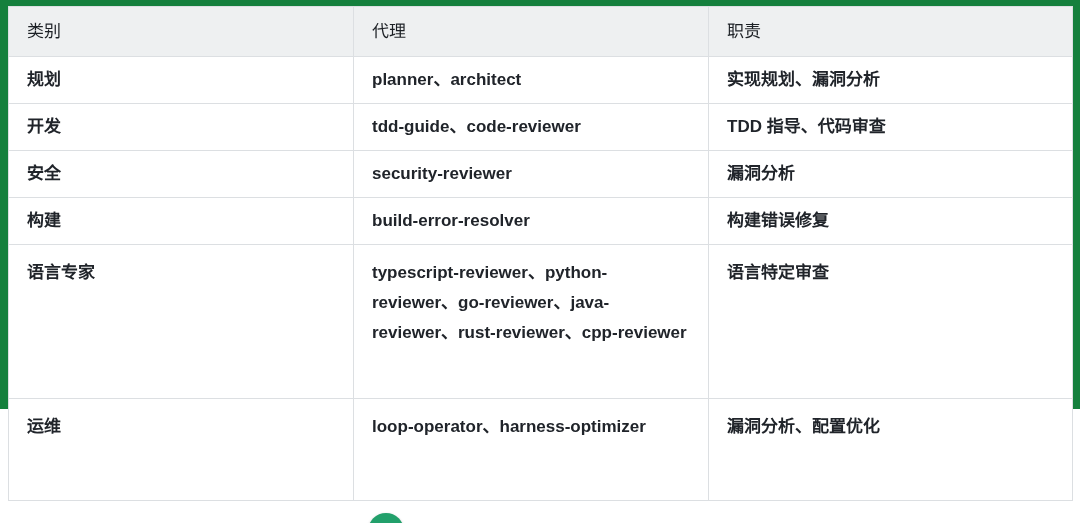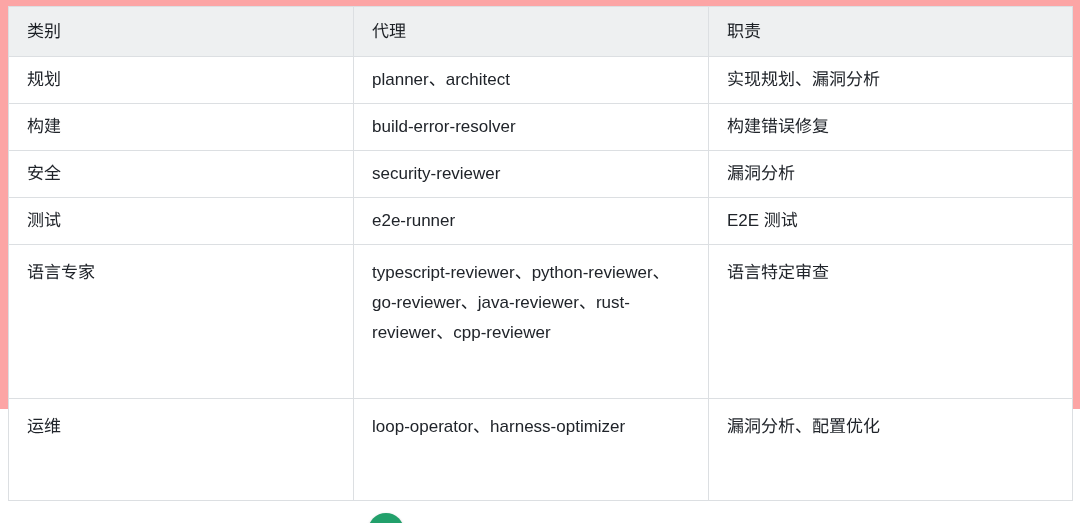--- a/index.html
+++ b/index.html
@@ -13,21 +13,21 @@
     height: 523px;
     overflow: hidden;
     font-family: "Liberation Sans", "DejaVu Sans", sans-serif;
     -webkit-font-smoothing: antialiased;
   }
 
   .page {
     position: relative;
     width: 1080px;
     height: 409px;
-    background: #fca5a5;
+    background: #15803d;
     box-sizing: border-box;
   }
 
   .table-wrap {
     position: absolute;
     left: 8px;
     top: 6px;
     width: 1064px;
   }
 
@@ -44,21 +44,21 @@
 
   table.agents th,
   table.agents td {
     border: 1px solid #dcdfe2;
     padding: 0 18px;
     text-align: left;
     vertical-align: middle;
     font-size: 17px;
     line-height: 30px;
     color: #20242a;
-    font-weight: 400;
+    font-weight: 700;
     word-break: break-word;
   }
 
   table.agents thead th {
     background: #eef0f1;
     height: 49px;
     color: #1c2025;
     font-weight: 400;
   }
 
@@ -120,56 +120,56 @@
             <span class="cell-text">规划</span>
           </td>
           <td>
             <span class="cell-text">planner、architect</span>
           </td>
           <td>
             <span class="cell-text">实现规划、漏洞分析</span>
           </td>
         </tr>
 
-
         <tr class="row">
           <td>
-            <span class="cell-text">构建</span>
+            <span class="cell-text">开发</span>
           </td>
           <td>
-            <span class="cell-text">build-error-resolver</span>
+            <span class="cell-text">tdd-guide、code-reviewer</span>
           </td>
           <td>
-            <span class="cell-text">构建错误修复</span>
+            <span class="cell-text">TDD 指导、代码审查</span>
           </td>
         </tr>
 
         <tr class="row">
           <td>
             <span class="cell-text">安全</span>
           </td>
           <td>
             <span class="cell-text">security-reviewer</span>
           </td>
           <td>
             <span class="cell-text">漏洞分析</span>
           </td>
         </tr>
 
         <tr class="row">
           <td>
-            <span class="cell-text">测试</span>
+            <span class="cell-text">构建</span>
           </td>
           <td>
-            <span class="cell-text">e2e-runner</span>
+            <span class="cell-text">build-error-resolver</span>
           </td>
           <td>
-            <span class="cell-text">E2E 测试</span>
+            <span class="cell-text">构建错误修复</span>
           </td>
         </tr>
+
 
         <tr class="row tall-lang">
           <td>
             <span class="cell-text">语言专家</span>
           </td>
           <td>
             <span class="cell-text">typescript-reviewer、python-reviewer、go-reviewer、java-reviewer、rust-reviewer、cpp-reviewer</span>
           </td>
           <td>
             <span class="cell-text">语言特定审查</span>

